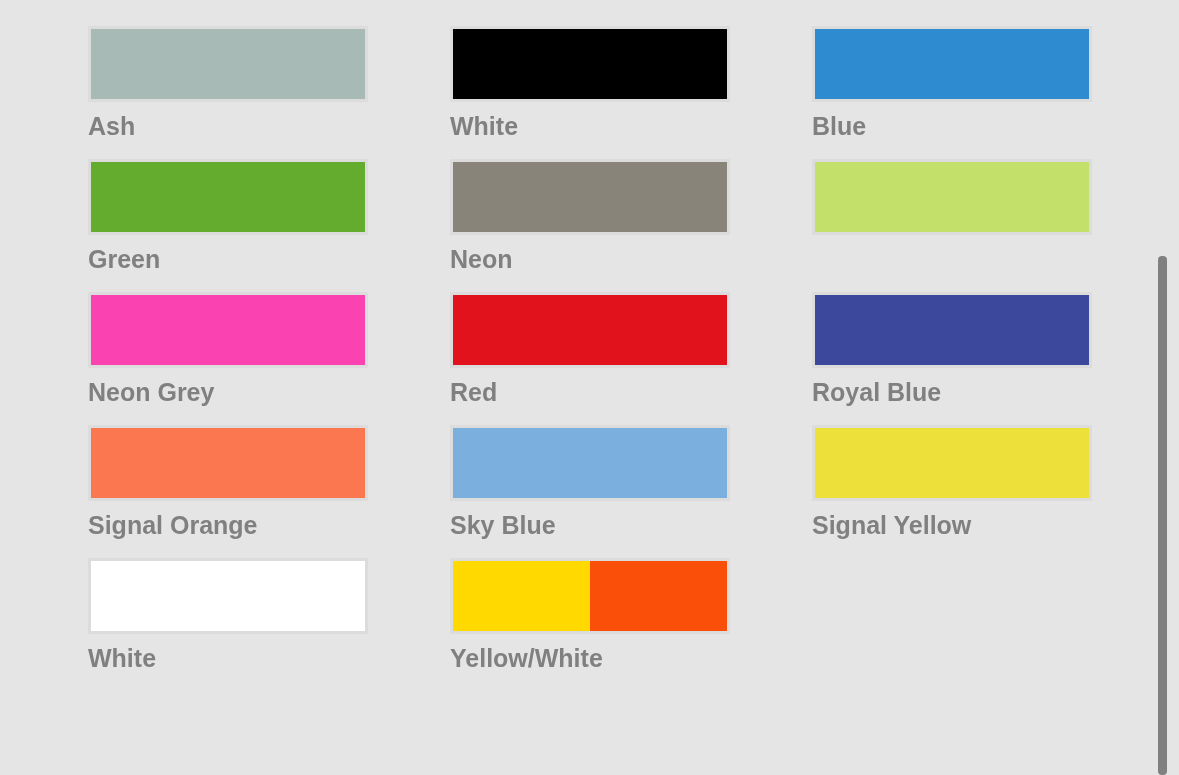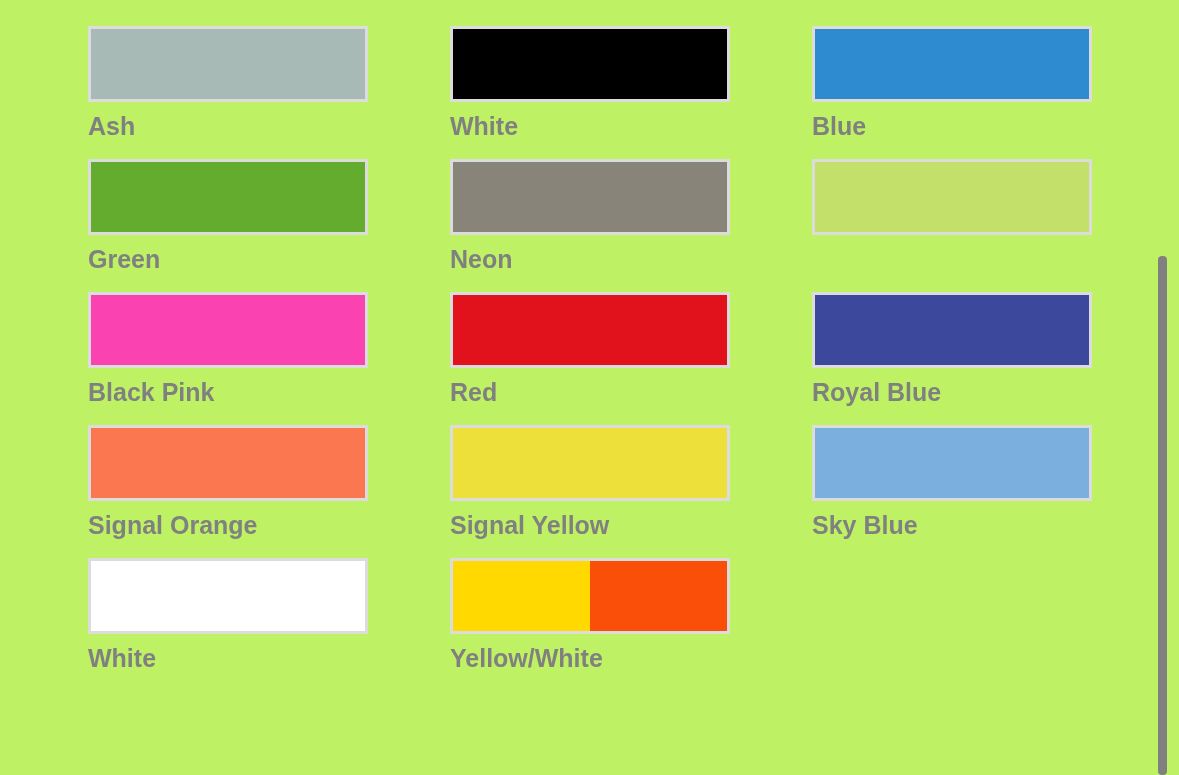--- a/index.html
+++ b/index.html
@@ -11,21 +11,21 @@
     height: 775px;
     background: #ffffff;
     font-family: "Liberation Sans", "DejaVu Sans", sans-serif;
     overflow: hidden;
   }
 
   #swatch-page {
     position: relative;
     width: 1179px;
     height: 775px;
-    background: #bef264;
+    background: #e5e5e5;
   }
 
   #swatch-grid {
     position: absolute;
     left: 88px;
     top: 26px;
     width: 1004px;
     display: grid;
     grid-template-columns: 280px 280px 280px;
     column-gap: 82px;
@@ -121,21 +121,21 @@
       </div>
       <div class="swatch-cell">
         <div class="swatch-chip" style="border-color: rgb(220, 220, 220);">
           <div class="chip-fill" style="background: rgb(194, 224, 106);"></div>
         </div>
       </div>
       <div class="swatch-cell">
         <div class="swatch-chip" style="border-color: rgb(220, 220, 220);">
           <div class="chip-fill" style="background: rgb(250, 67, 176);"></div>
         </div>
-        <div class="swatch-label" style="color: rgb(128, 128, 128);">Black Pink</div>
+        <div class="swatch-label" style="color: rgb(128, 128, 128);">Neon Grey</div>
       </div>
       <div class="swatch-cell">
         <div class="swatch-chip" style="border-color: rgb(220, 220, 220);">
           <div class="chip-fill" style="background: rgb(226, 18, 29);"></div>
         </div>
         <div class="swatch-label" style="color: rgb(128, 128, 128);">Red</div>
       </div>
       <div class="swatch-cell">
         <div class="swatch-chip" style="border-color: rgb(220, 220, 220);">
           <div class="chip-fill" style="background: rgb(60, 72, 155);"></div>
@@ -143,29 +143,29 @@
         <div class="swatch-label" style="color: rgb(128, 128, 128);">Royal Blue</div>
       </div>
       <div class="swatch-cell">
         <div class="swatch-chip" style="border-color: rgb(220, 220, 220);">
           <div class="chip-fill" style="background: rgb(251, 119, 80);"></div>
         </div>
         <div class="swatch-label" style="color: rgb(128, 128, 128);">Signal Orange</div>
       </div>
       <div class="swatch-cell">
         <div class="swatch-chip" style="border-color: rgb(220, 220, 220);">
+          <div class="chip-fill" style="background: rgb(123, 175, 222);"></div>
+        </div>
+        <div class="swatch-label" style="color: rgb(128, 128, 128);">Sky Blue</div>
+      </div>
+      <div class="swatch-cell">
+        <div class="swatch-chip" style="border-color: rgb(220, 220, 220);">
           <div class="chip-fill" style="background: rgb(237, 224, 58);"></div>
         </div>
         <div class="swatch-label" style="color: rgb(128, 128, 128);">Signal Yellow</div>
-      </div>
-      <div class="swatch-cell">
-        <div class="swatch-chip" style="border-color: rgb(220, 220, 220);">
-          <div class="chip-fill" style="background: rgb(123, 175, 222);"></div>
-        </div>
-        <div class="swatch-label" style="color: rgb(128, 128, 128);">Sky Blue</div>
       </div>
       <div class="swatch-cell">
         <div class="swatch-chip" style="border-color: rgb(220, 220, 220);">
           <div class="chip-fill" style="background: rgb(255, 255, 255);"></div>
         </div>
         <div class="swatch-label" style="color: rgb(128, 128, 128);">White</div>
       </div>
       <div class="swatch-cell">
         <div class="swatch-chip" style="border-color: rgb(220, 220, 220);">
           <div class="chip-fill half" style="background: rgb(255, 217, 0);"></div>

